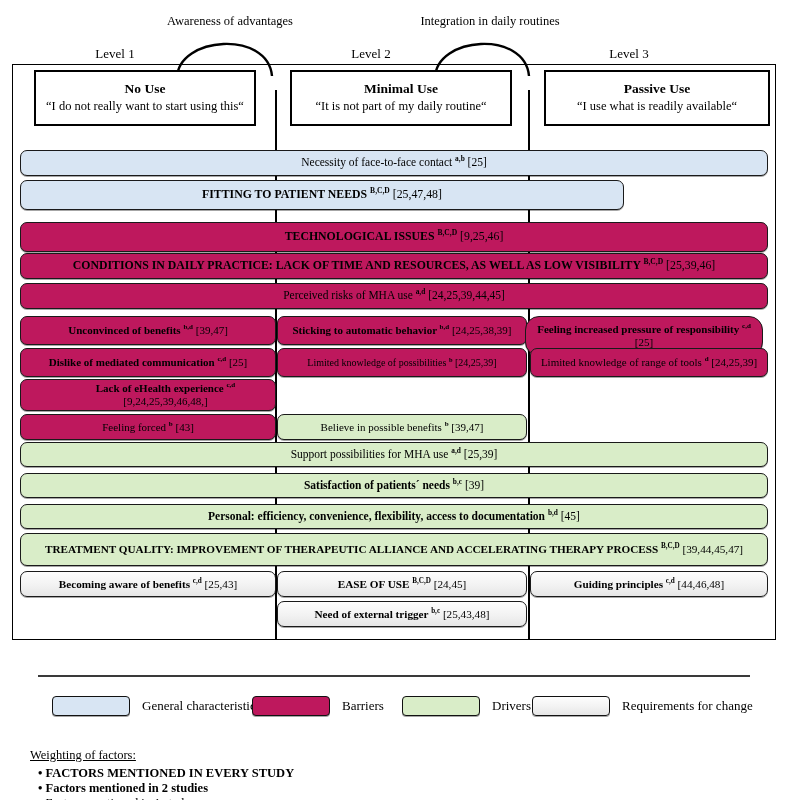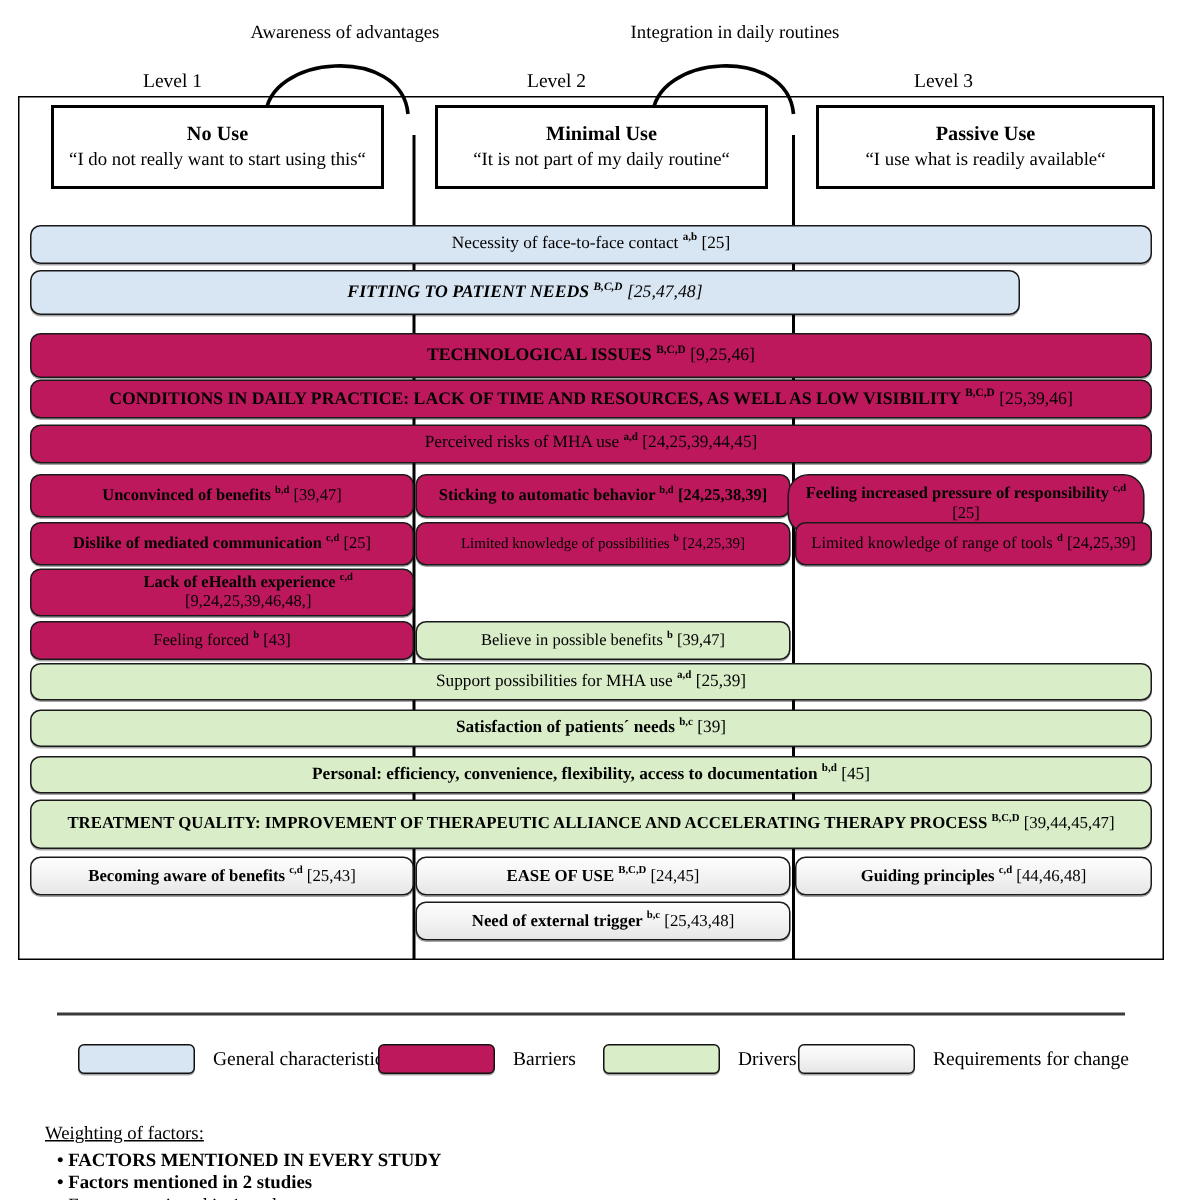--- a/index.html
+++ b/index.html
@@ -102,21 +102,21 @@
 
   <div class="outer-frame"></div>
 
   <div class="col-div" style="left:275px;top:90px;height:550px;"></div>
   <div class="col-div" style="left:528px;top:90px;height:550px;"></div>
 
   <div id="boxes">
       <div class="fbox blue" style="left: 20px; top: 150px; width: 748px; height: 26px; font-size: 11.5px;">
         <span class="txt w1">Necessity of face-to-face contact <sup>a,b</sup> <span class="w1" style="font-weight:normal;text-transform:none;">[25]</span></span>
       </div>
-      <div class="fbox blue" style="left: 20px; top: 180px; width: 660px; height: 30px; font-size: 11.8px; font-style: italic;">
+      <div class="fbox blue" style="left: 20px; top: 180px; width: 604px; height: 30px; font-size: 11.8px;">
         <span class="txt w3">FITTING TO PATIENT NEEDS <sup>b,c,d</sup> <span class="w1" style="font-weight:normal;text-transform:none;">[25,47,48]</span></span>
       </div>
       <div class="fbox orange" style="left: 20px; top: 222px; width: 748px; height: 30px; font-size: 11.8px;">
         <span class="txt w3">TECHNOLOGICAL ISSUES <sup>b,c,d</sup> <span class="w1" style="font-weight:normal;text-transform:none;">[9,25,46]</span></span>
       </div>
       <div class="fbox orange" style="left: 20px; top: 253px; width: 748px; height: 26px; font-size: 11.8px;">
         <span class="txt w3">CONDITIONS IN DAILY PRACTICE: LACK OF TIME AND RESOURCES, AS WELL AS LOW VISIBILITY <sup>b,c,d</sup> <span class="w1" style="font-weight:normal;text-transform:none;">[25,39,46]</span></span>
       </div>
       <div class="fbox orange" style="left: 20px; top: 283px; width: 748px; height: 26px; font-size: 11.5px;">
         <span class="txt w1">Perceived risks of MHA use <sup>a,d</sup> <span class="w1" style="font-weight:normal;text-transform:none;">[24,25,39,44,45]</span></span>
@@ -127,21 +127,21 @@
       <div class="fbox orange" style="left: 20px; top: 348px; width: 256px; height: 29px; font-size: 11px;">
         <span class="txt w2">Dislike of mediated communication <sup>c,d</sup> <span class="w1" style="font-weight:normal;text-transform:none;">[25]</span></span>
       </div>
       <div class="fbox orange" style="left: 20px; top: 379px; width: 256px; height: 32px; font-size: 11px; padding-left: 40px;">
         <span class="txt w2">Lack of eHealth experience <sup>c,d</sup> <span class="w1" style="font-weight:normal;text-transform:none;">[9,24,25,39,46,48,]</span></span>
       </div>
       <div class="fbox orange" style="left: 20px; top: 414px; width: 256px; height: 26px; font-size: 11px;">
         <span class="txt w1">Feeling forced <sup>b</sup> <span class="w1" style="font-weight:normal;text-transform:none;">[43]</span></span>
       </div>
       <div class="fbox orange" style="left: 277px; top: 316px; width: 250px; height: 29px; font-size: 11px;">
-        <span class="txt w2">Sticking to automatic behavior <sup>b,d</sup> <span class="w1" style="font-weight:bold;text-transform:none;">[24,25,38,39]</span></span>
+        <span class="txt w2">Sticking to automatic behavior <sup>b,d</sup> <span class="w1" style="font-weight:normal;text-transform:none;">[24,25,38,39]</span></span>
       </div>
       <div class="fbox orange" style="left: 277px; top: 348px; width: 250px; height: 29px; font-size: 10px;">
         <span class="txt w1">Limited knowledge of possibilities <sup>b</sup> <span class="w1" style="font-weight:normal;text-transform:none;">[24,25,39]</span></span>
       </div>
       <div class="fbox green" style="left: 277px; top: 414px; width: 250px; height: 26px; font-size: 11px;">
         <span class="txt w1">Believe in possible benefits <sup>b</sup> <span class="w1" style="font-weight:normal;text-transform:none;">[39,47]</span></span>
       </div>
       <div class="fbox orange" style="left: 525px; top: 316px; width: 238px; height: 40px; font-size: 11px; border-radius: 14px;">
         <span class="txt w2">Feeling increased pressure of responsibility <sup>c,d</sup> <span class="w1" style="font-weight:normal;text-transform:none;">[25]</span></span>
       </div>

